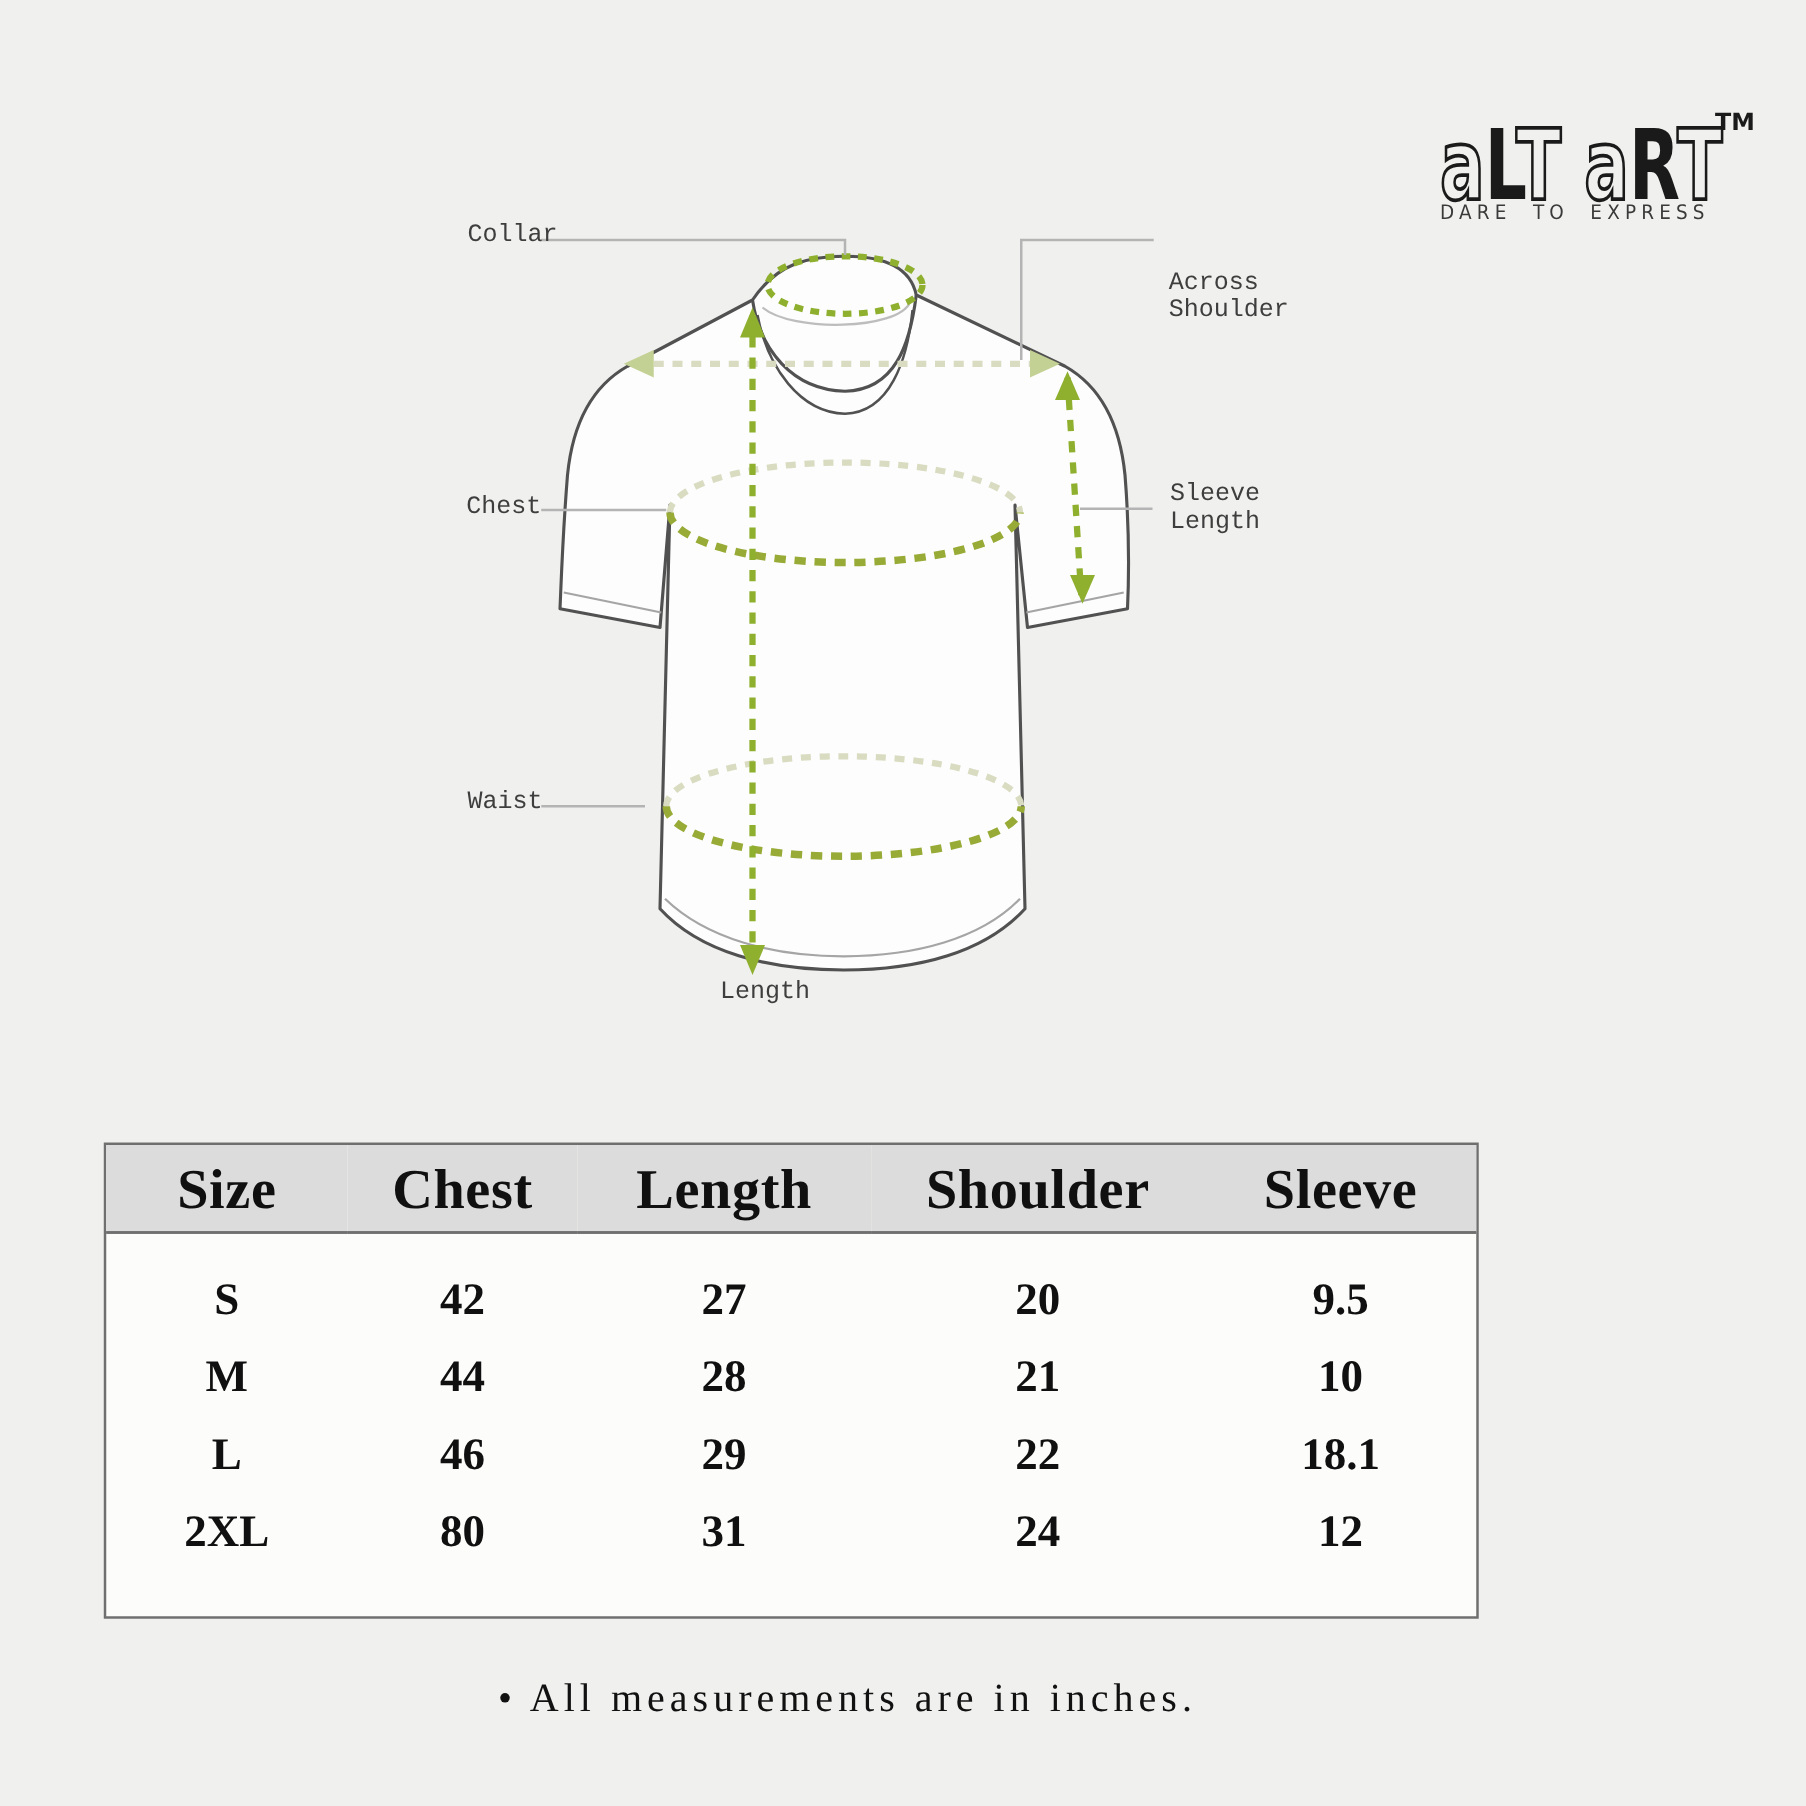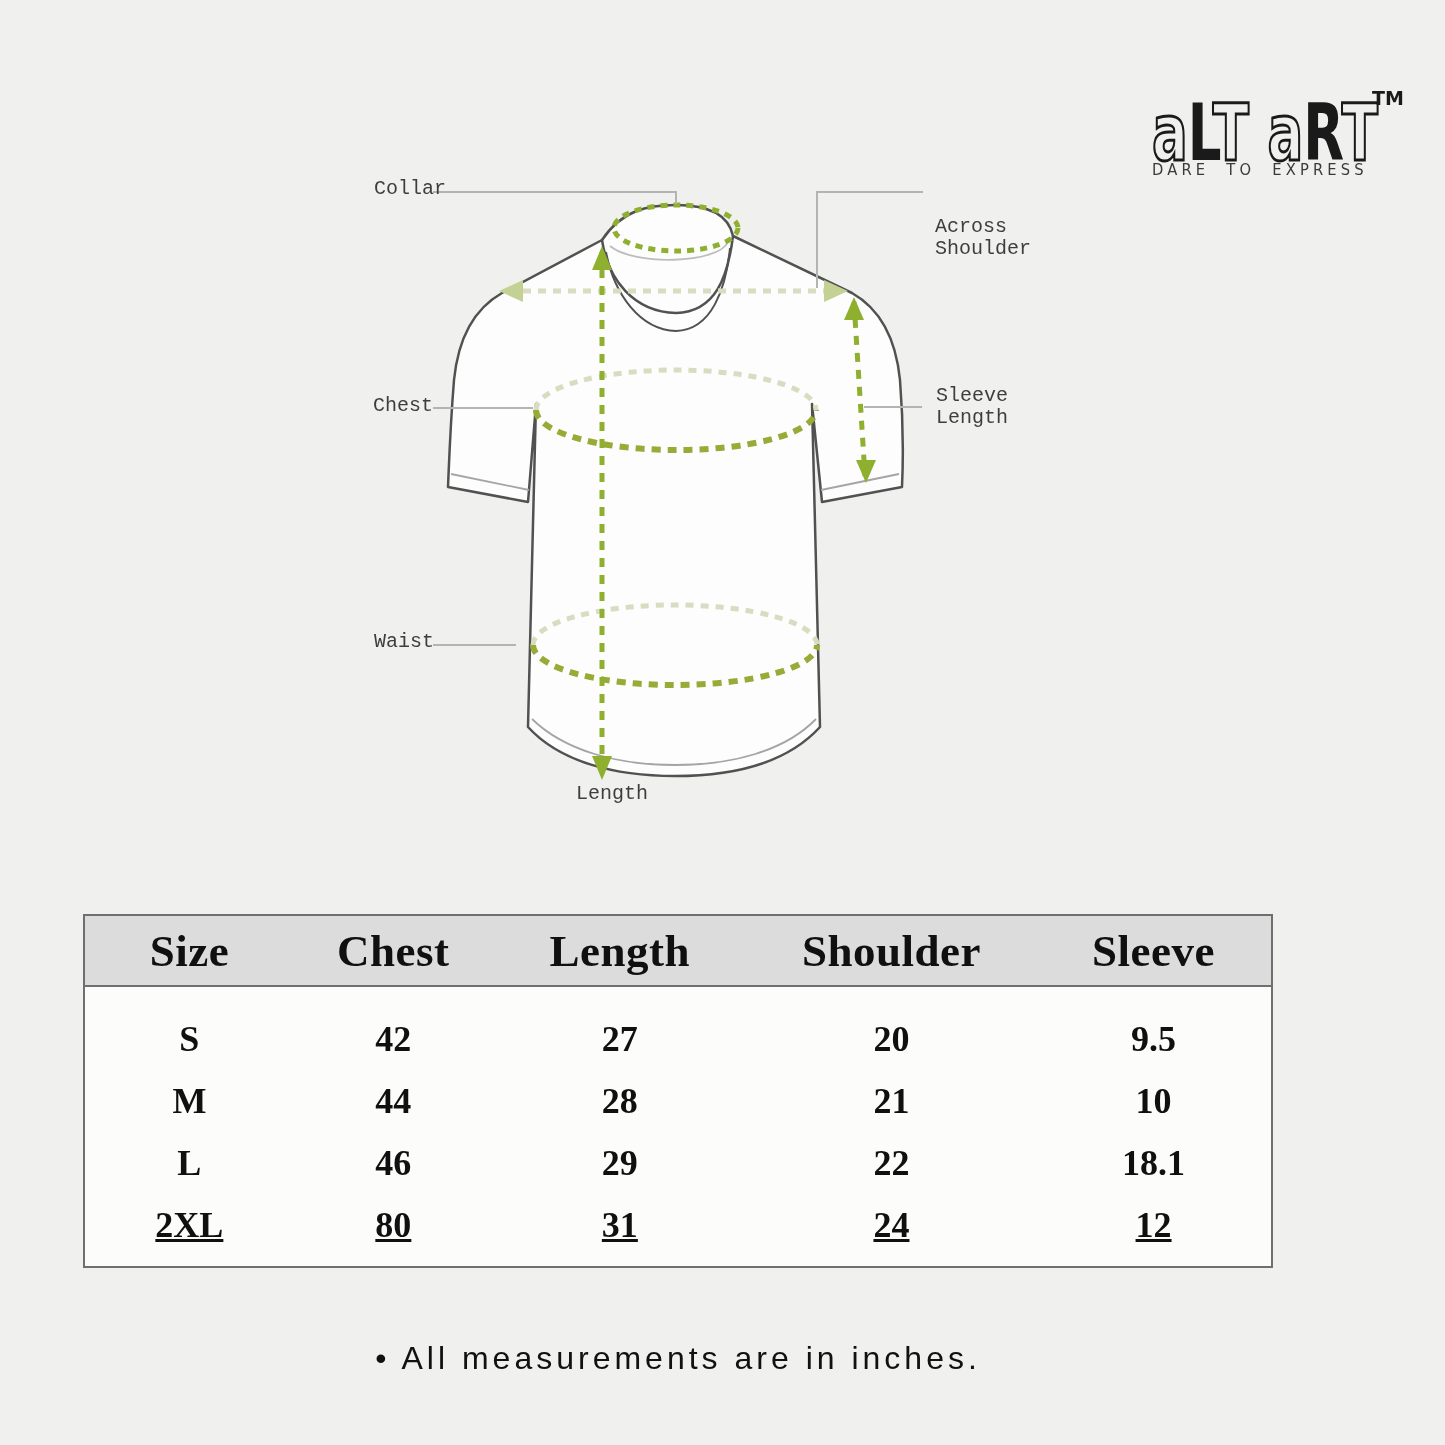--- a/index.html
+++ b/index.html
@@ -48,43 +48,43 @@
   }
   .lbl-collar  { left:374px; top:178px; }
   .lbl-across  { left:935px; top:168px;margin-top:48px; }
   .lbl-chest   { left:373px; top:395px; }
   .lbl-sleeve  { left:936px; top:385px; }
   .lbl-waist   { left:374px; top:631px; }
   .lbl-length  { left:576px; top:783px; }
 
   
   .size-table-box {
-    position:absolute; left:83px; top:914px; width:1190px;
+    position:absolute; left:83px; top:914px; width:1100px;
     background:#fcfcfb; border:2px solid #6f6f6f; box-sizing:border-box;
   }
   table { width:100%; border-collapse:collapse; table-layout:fixed; }
   thead th {
     background:#dcdcdc; border-bottom:2px solid #6f6f6f;
     height:67px; text-align:center; vertical-align:middle;
     font-family:"Liberation Serif", serif; font-weight:700;
     font-size:45px; color:#101010; letter-spacing:0.5px;
   }
   tbody td {
     height:60px; text-align:center; vertical-align:middle;
     font-family:"Liberation Serif", serif; font-weight:700;
     font-size:36px; color:#101010;
   }
   tbody tr:first-child td { padding-top:22px; }
-  tbody tr:last-child  td { padding-bottom:11px;text-decoration:underline; }
+  tbody tr:last-child  td { padding-bottom:38px; }
 
   
   .footnote {
     position:absolute; left:83px; top:1340px; width:1190px;
     text-align:center;
-    font-family:Liberation Sans, sans-serif;
+    font-family:Liberation Serif, serif;
     font-size:32px; color:#111; letter-spacing:4px;
   }
 </style>
 </head>
 <body>
 
 <div class="page">
 
   <div class="logo">
     <div class="logo-word"><span class="letter-outline">a</span><span class="letter-solid">L</span><span class="letter-outline">T</span><span> </span><span class="letter-outline">a</span><span class="letter-solid">R</span><span class="letter-outline">T</span></div>

